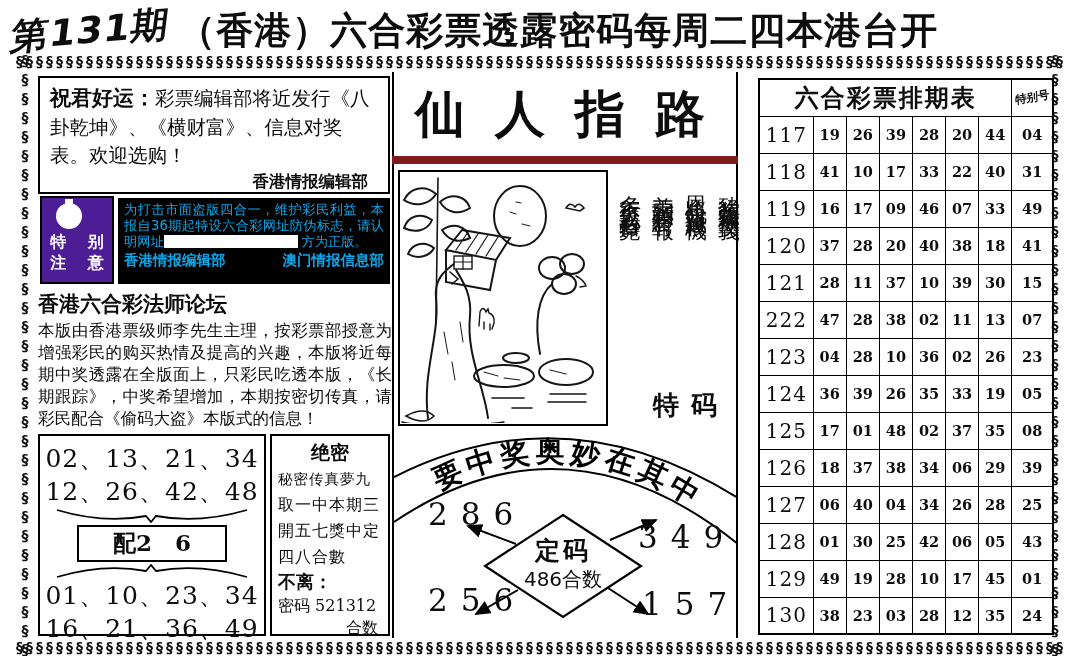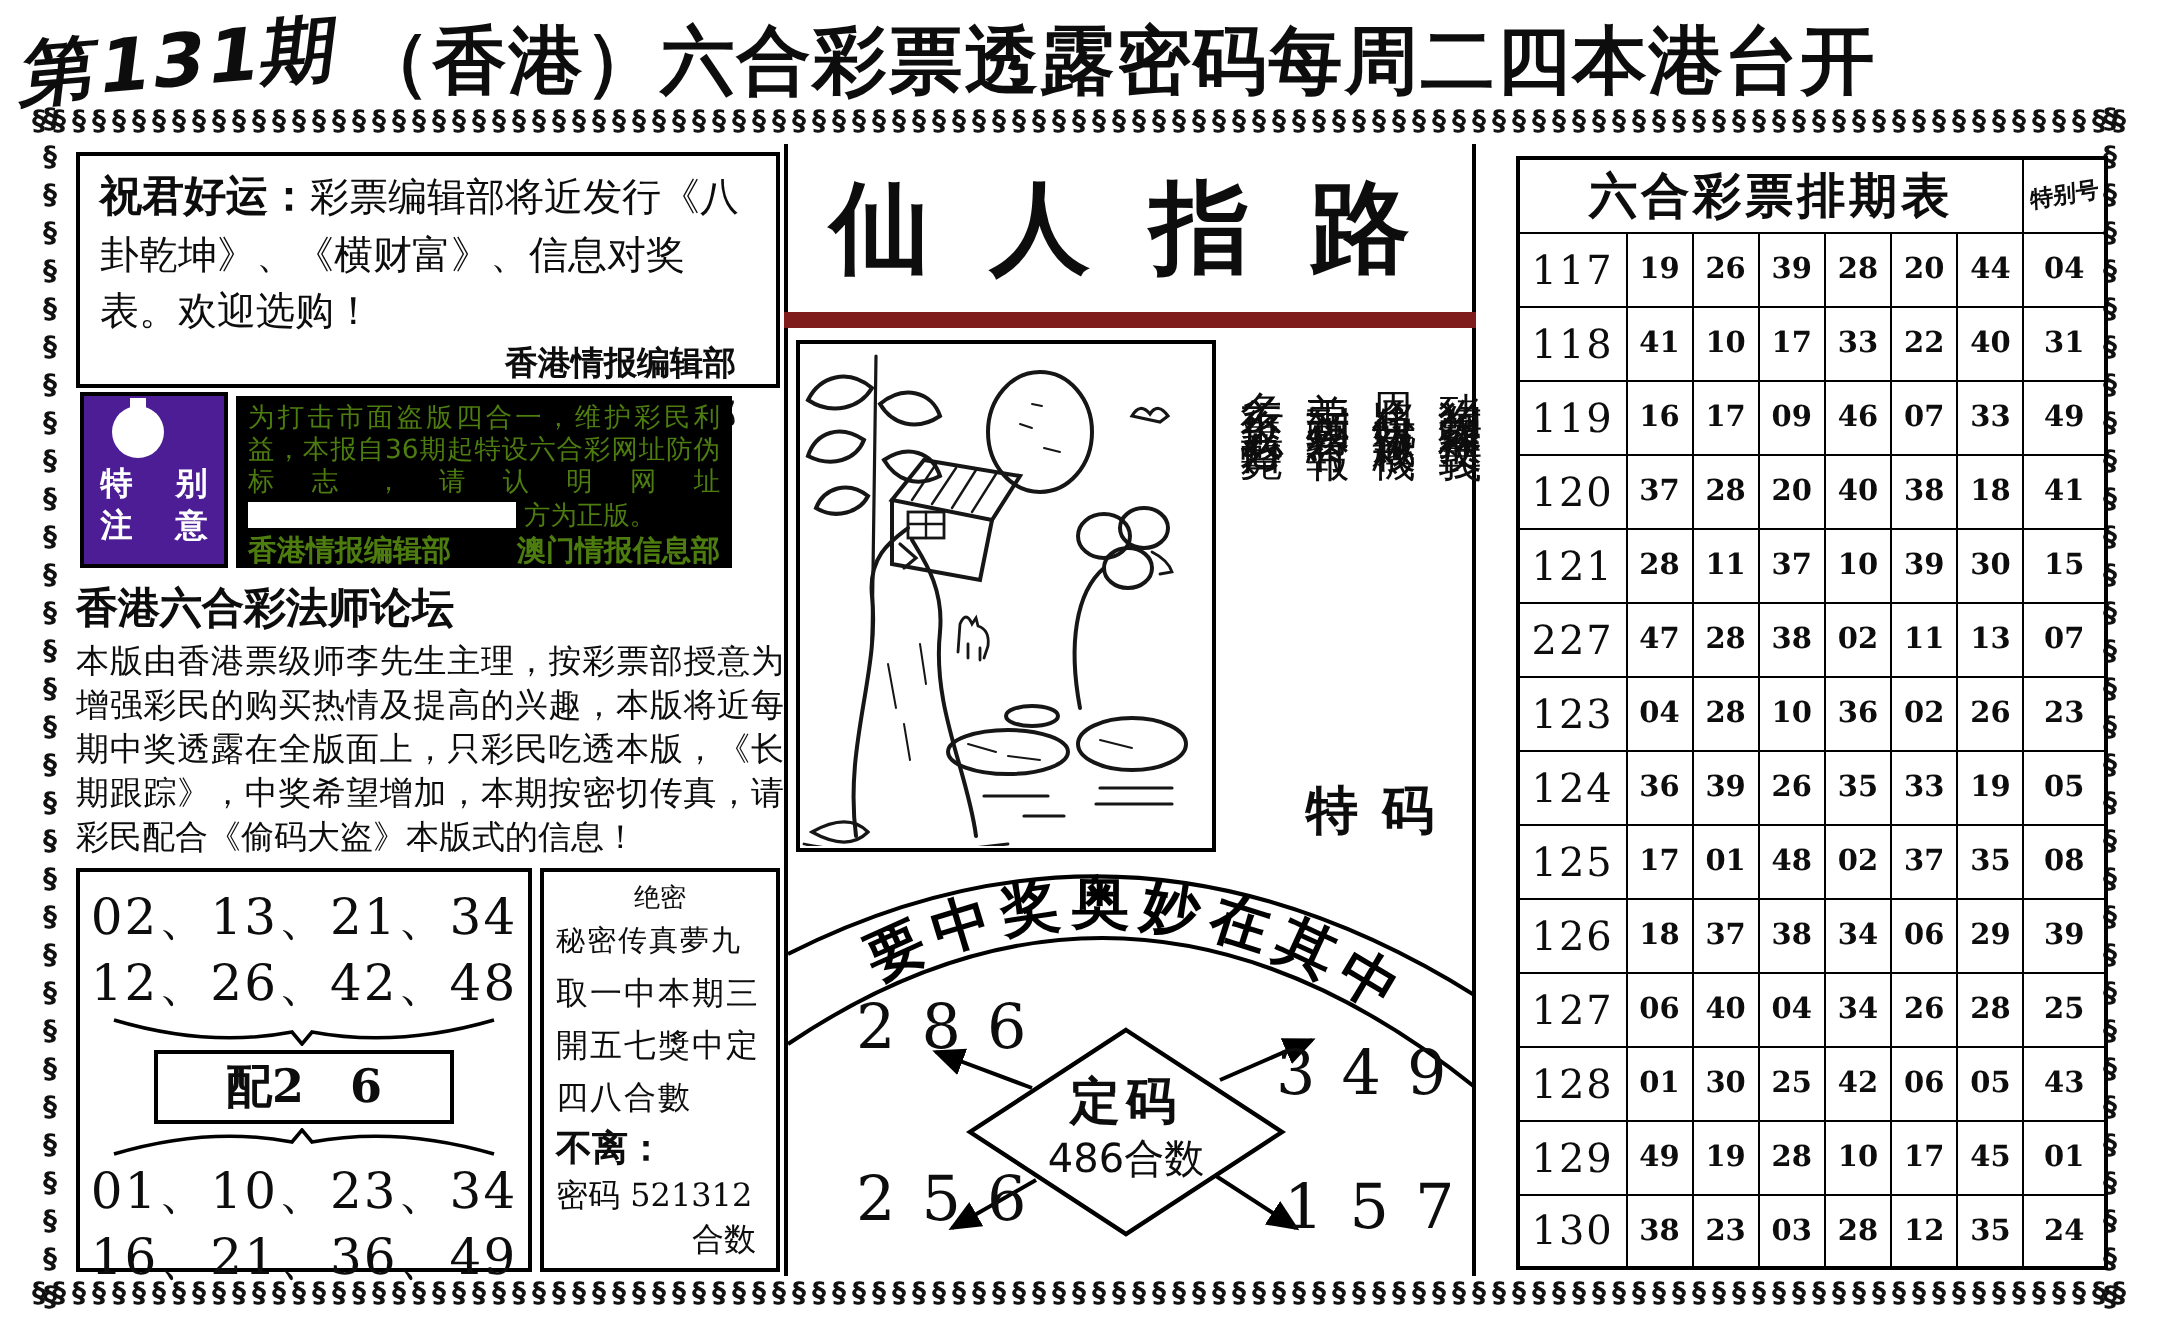--- a/index.html
+++ b/index.html
@@ -27,41 +27,41 @@
                   border:2.5px solid #000; padding:6px 10px 2px 10px; font-size:19.5px; line-height:1.42; }
   .greeting-box .lead { font-weight:bold; font-size:21px; }
   .greeting-sign { text-align:right; font-weight:900; font-size:16.5px; line-height:1.55; padding-right:10px; }
 
   .notice-label-box { position:absolute; left:40px; top:196px; width:74px; height:88px;
                       background:#4c1d95; border:2px solid #000; color:#fff; text-align:center; }
   .bulb { position:relative; width:26px; height:26px; background:#fff; border-radius:50%; margin:5px auto 2px 14px; }
   .bulb:after { content:""; position:absolute; left:9px; top:-4px; width:8px; height:6px; background:#fff; }
   .notice-label-line { font-size:16px; font-weight:bold; letter-spacing:8px; line-height:21px; text-indent:8px; }
 
-  .notice-black-box { position:absolute; left:118px; top:198px; width:248px; height:86px;
-                      background:#000; color:#4d7c0f; padding:4px 6px 3px 6px; font-size:13.2px;
+  .notice-black-box { position:absolute; left:118px; top:198px; width:272px; height:86px;
+                      background:#000; color:#0ea5e9; padding:4px 6px 3px 6px; font-size:13.2px;
                       line-height:16.2px; text-align:justify; }
   .redact { display:inline-block; width:134px; height:13px; background:#fff; vertical-align:-2px; margin-right:4px; }
   .notice-signs { display:flex; justify-content:space-between; font-size:14.5px; font-weight:bold; margin-top:1px; }
 
   .forum { position:absolute; left:38px; top:290px; width:354px; height:138px; }
   .forum-title { font-weight:bold; font-size:21px; margin-bottom:2px; }
   .forum-body { font-size:16.5px; line-height:22px; text-align:justify; }
 
   .numbers-box { position:absolute; left:38px; top:434px; width:228px; height:202px;
                  border:2.5px solid #000; text-align:center; font-family:"DejaVu Serif", serif;
                  padding-top:6px; }
   .numbers-row { font-size:25px; line-height:33px; letter-spacing:1px; }
   .brace-svg { display:block; margin:0 auto; }
   .pair-box { display:inline-block; border:2px solid #000; padding:1px 34px; font-size:23px;
               font-weight:bold; margin:2px 0 2px 0; }
 
   .secret-box { position:absolute; left:270px; top:434px; width:120px; height:202px;
                 border:2.5px solid #000; padding:4px 6px; font-family:"DejaVu Serif", serif; }
-  .secret-title { text-align:center; font-weight:normal; font-size:13px; font-family:"DejaVu Sans",sans-serif; }
+  .secret-title { text-align:center; font-weight:bold; font-size:19px; font-family:"DejaVu Sans",sans-serif; }
   .secret-line { font-size:16px; line-height:26px; letter-spacing:1px; white-space:nowrap; }
   .secret-line.small { font-size:14.5px; }
   .secret-buli { font-weight:bold; font-size:18px; font-family:"DejaVu Sans",sans-serif; }
   .secret-code { font-size:16px; line-height:24px; }
   .secret-hes { text-align:right; font-size:16px; padding-right:4px; }
 
   
   .center-col { position:absolute; left:392px; top:72px; width:346px; height:566px;
                 border-left:2px solid #000; border-right:2px solid #000; }
   .title-area { position:absolute; left:392px; top:72px; width:346px; height:92px;
@@ -318,21 +318,21 @@
             <td class="period-cell">121</td>
             <td class="num-cell">28</td>
             <td class="num-cell">11</td>
             <td class="num-cell">37</td>
             <td class="num-cell">10</td>
             <td class="num-cell">39</td>
             <td class="num-cell">30</td>
             <td class="special-cell">15</td>
           </tr>
           <tr>
-            <td class="period-cell">227</td>
+            <td class="period-cell">222</td>
             <td class="num-cell">47</td>
             <td class="num-cell">28</td>
             <td class="num-cell">38</td>
             <td class="num-cell">02</td>
             <td class="num-cell">11</td>
             <td class="num-cell">13</td>
             <td class="special-cell">07</td>
           </tr>
           <tr>
             <td class="period-cell">123</td>

